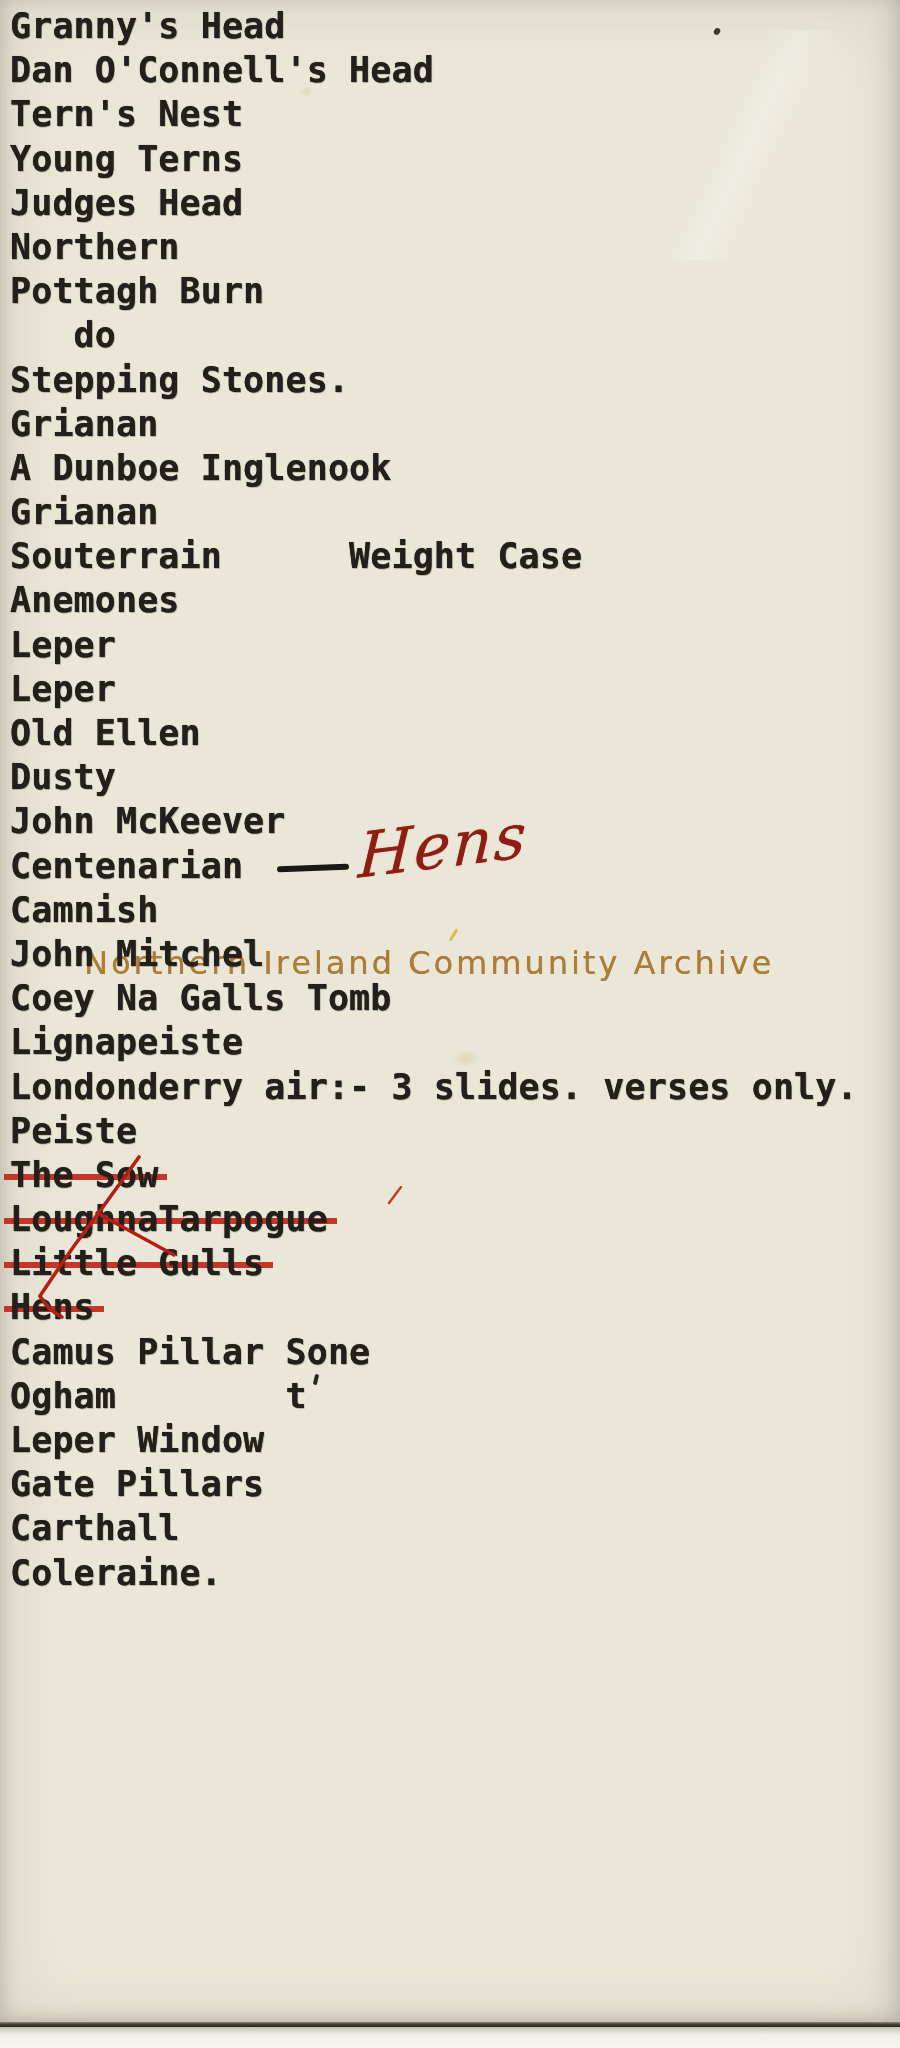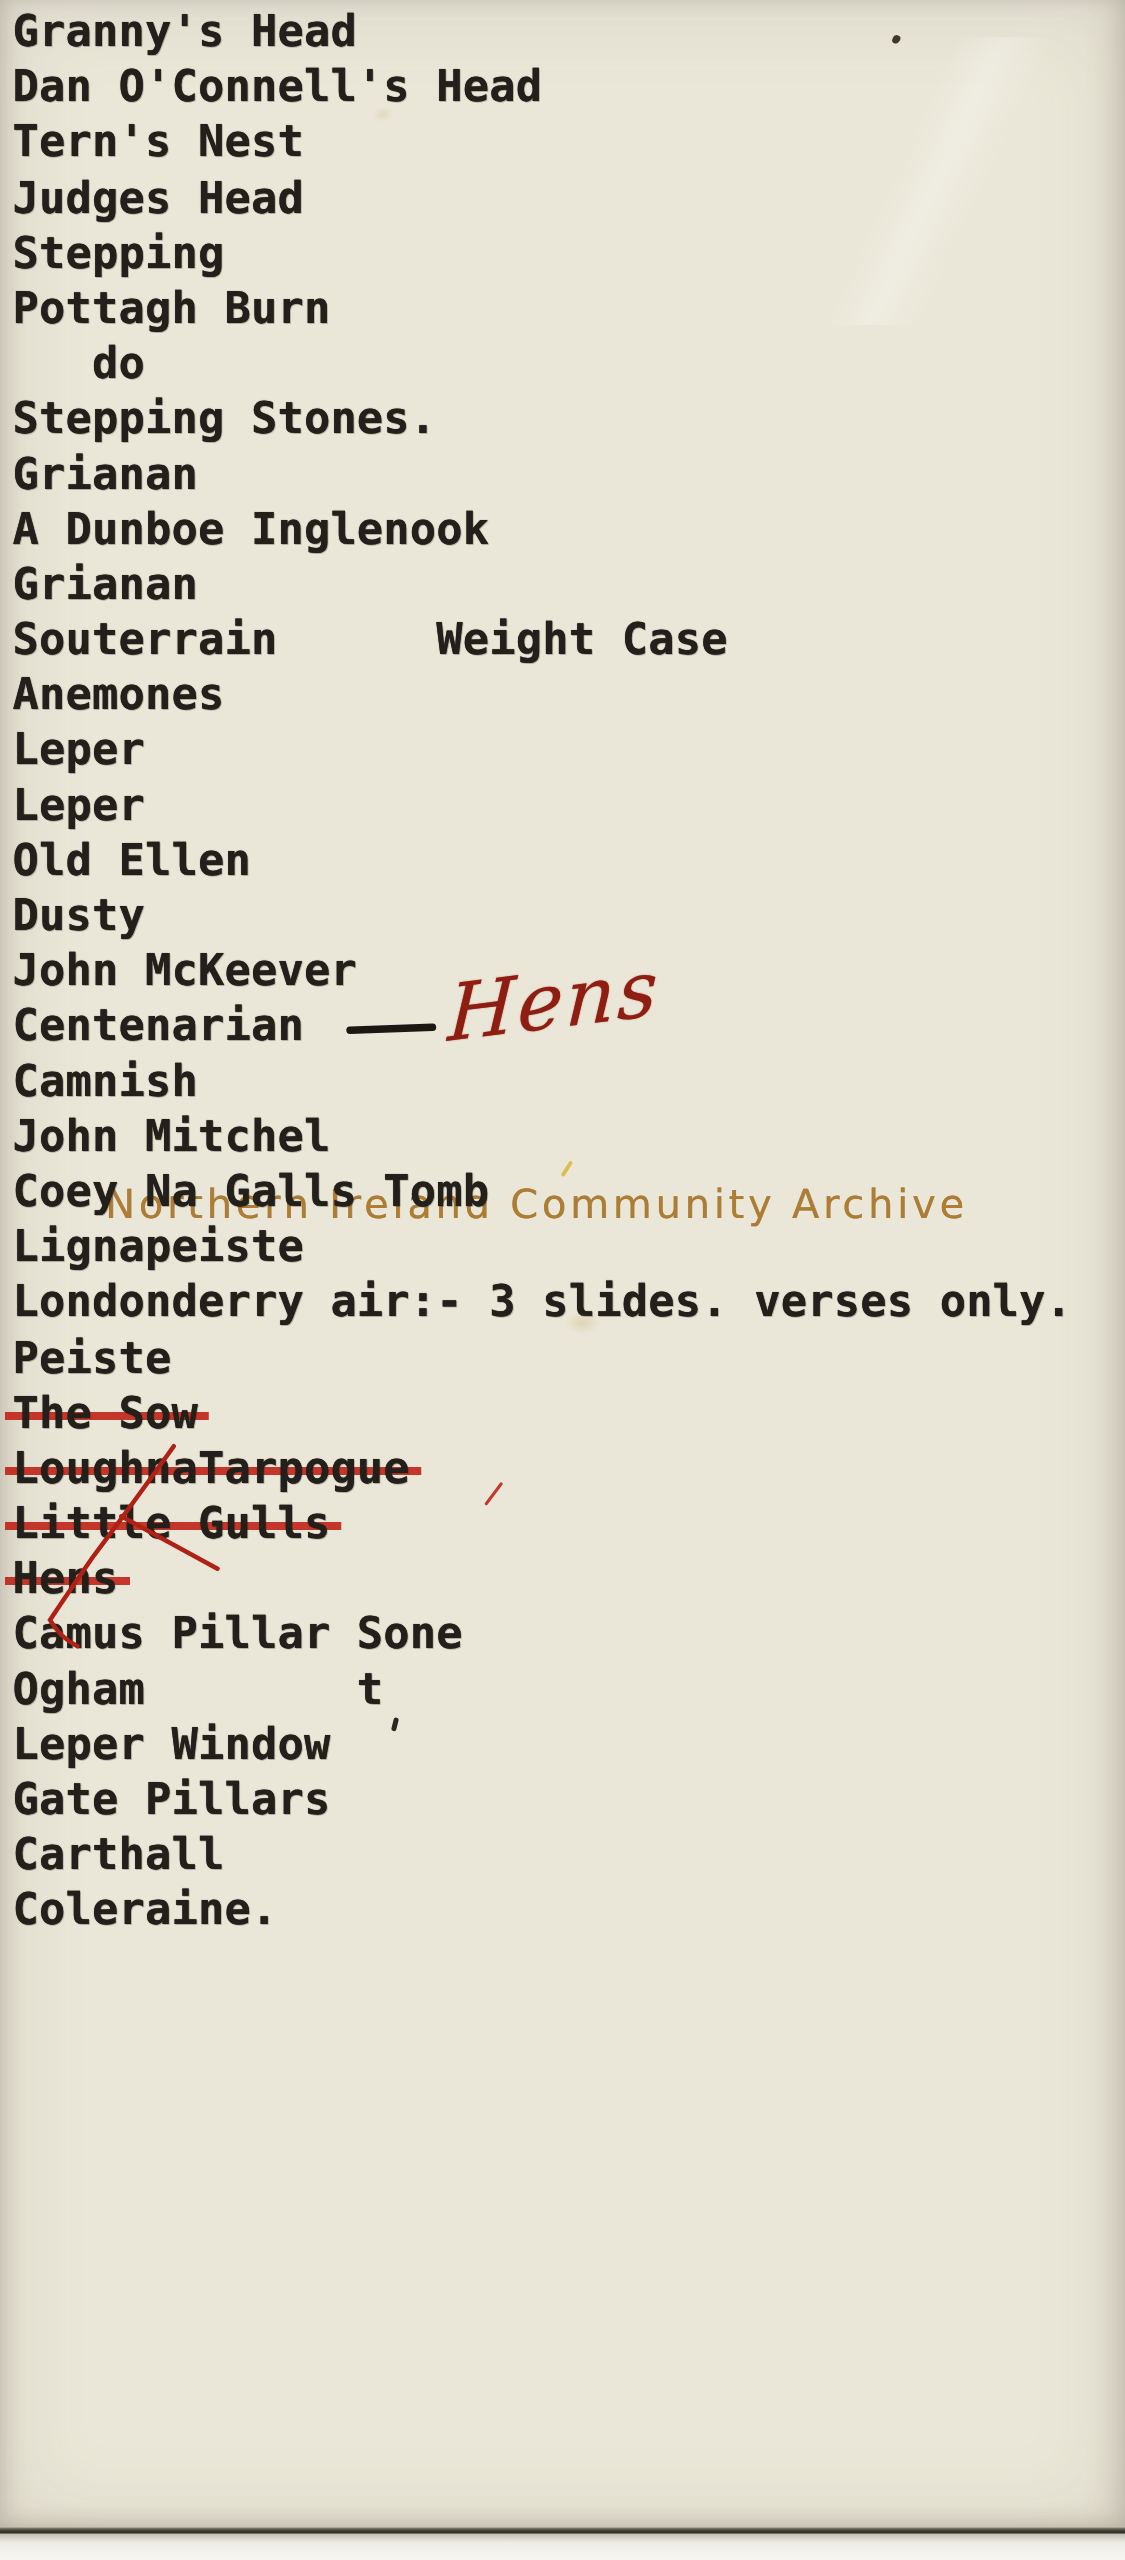--- a/index.html
+++ b/index.html
@@ -97,22 +97,23 @@
 
 <div class="paper">
   <div class="crease"></div>
 
   <div class="watermark">Northern Ireland Community Archive</div>
 
   <div class="lines" id="lines">
       <div class="line"><span class="txt">Granny's Head</span></div>
       <div class="line"><span class="txt">Dan O'Connell's Head</span></div>
       <div class="line"><span class="txt">Tern's Nest</span></div>
+      <div class="line"><span class="txt">Young Terns</span></div>
       <div class="line"><span class="txt">Judges Head</span></div>
-      <div class="line"><span class="txt">Stepping</span></div>
+      <div class="line"><span class="txt">Northern</span></div>
       <div class="line"><span class="txt">Pottagh Burn</span></div>
       <div class="line"><span class="txt">   do</span></div>
       <div class="line"><span class="txt">Stepping Stones.</span></div>
       <div class="line"><span class="txt">Grianan</span></div>
       <div class="line"><span class="txt">A Dunboe Inglenook</span></div>
       <div class="line"><span class="txt">Grianan</span></div>
       <div class="line"><span class="txt">Souterrain      Weight Case</span></div>
       <div class="line"><span class="txt">Anemones</span></div>
       <div class="line"><span class="txt">Leper</span></div>
       <div class="line"><span class="txt">Leper</span></div>

